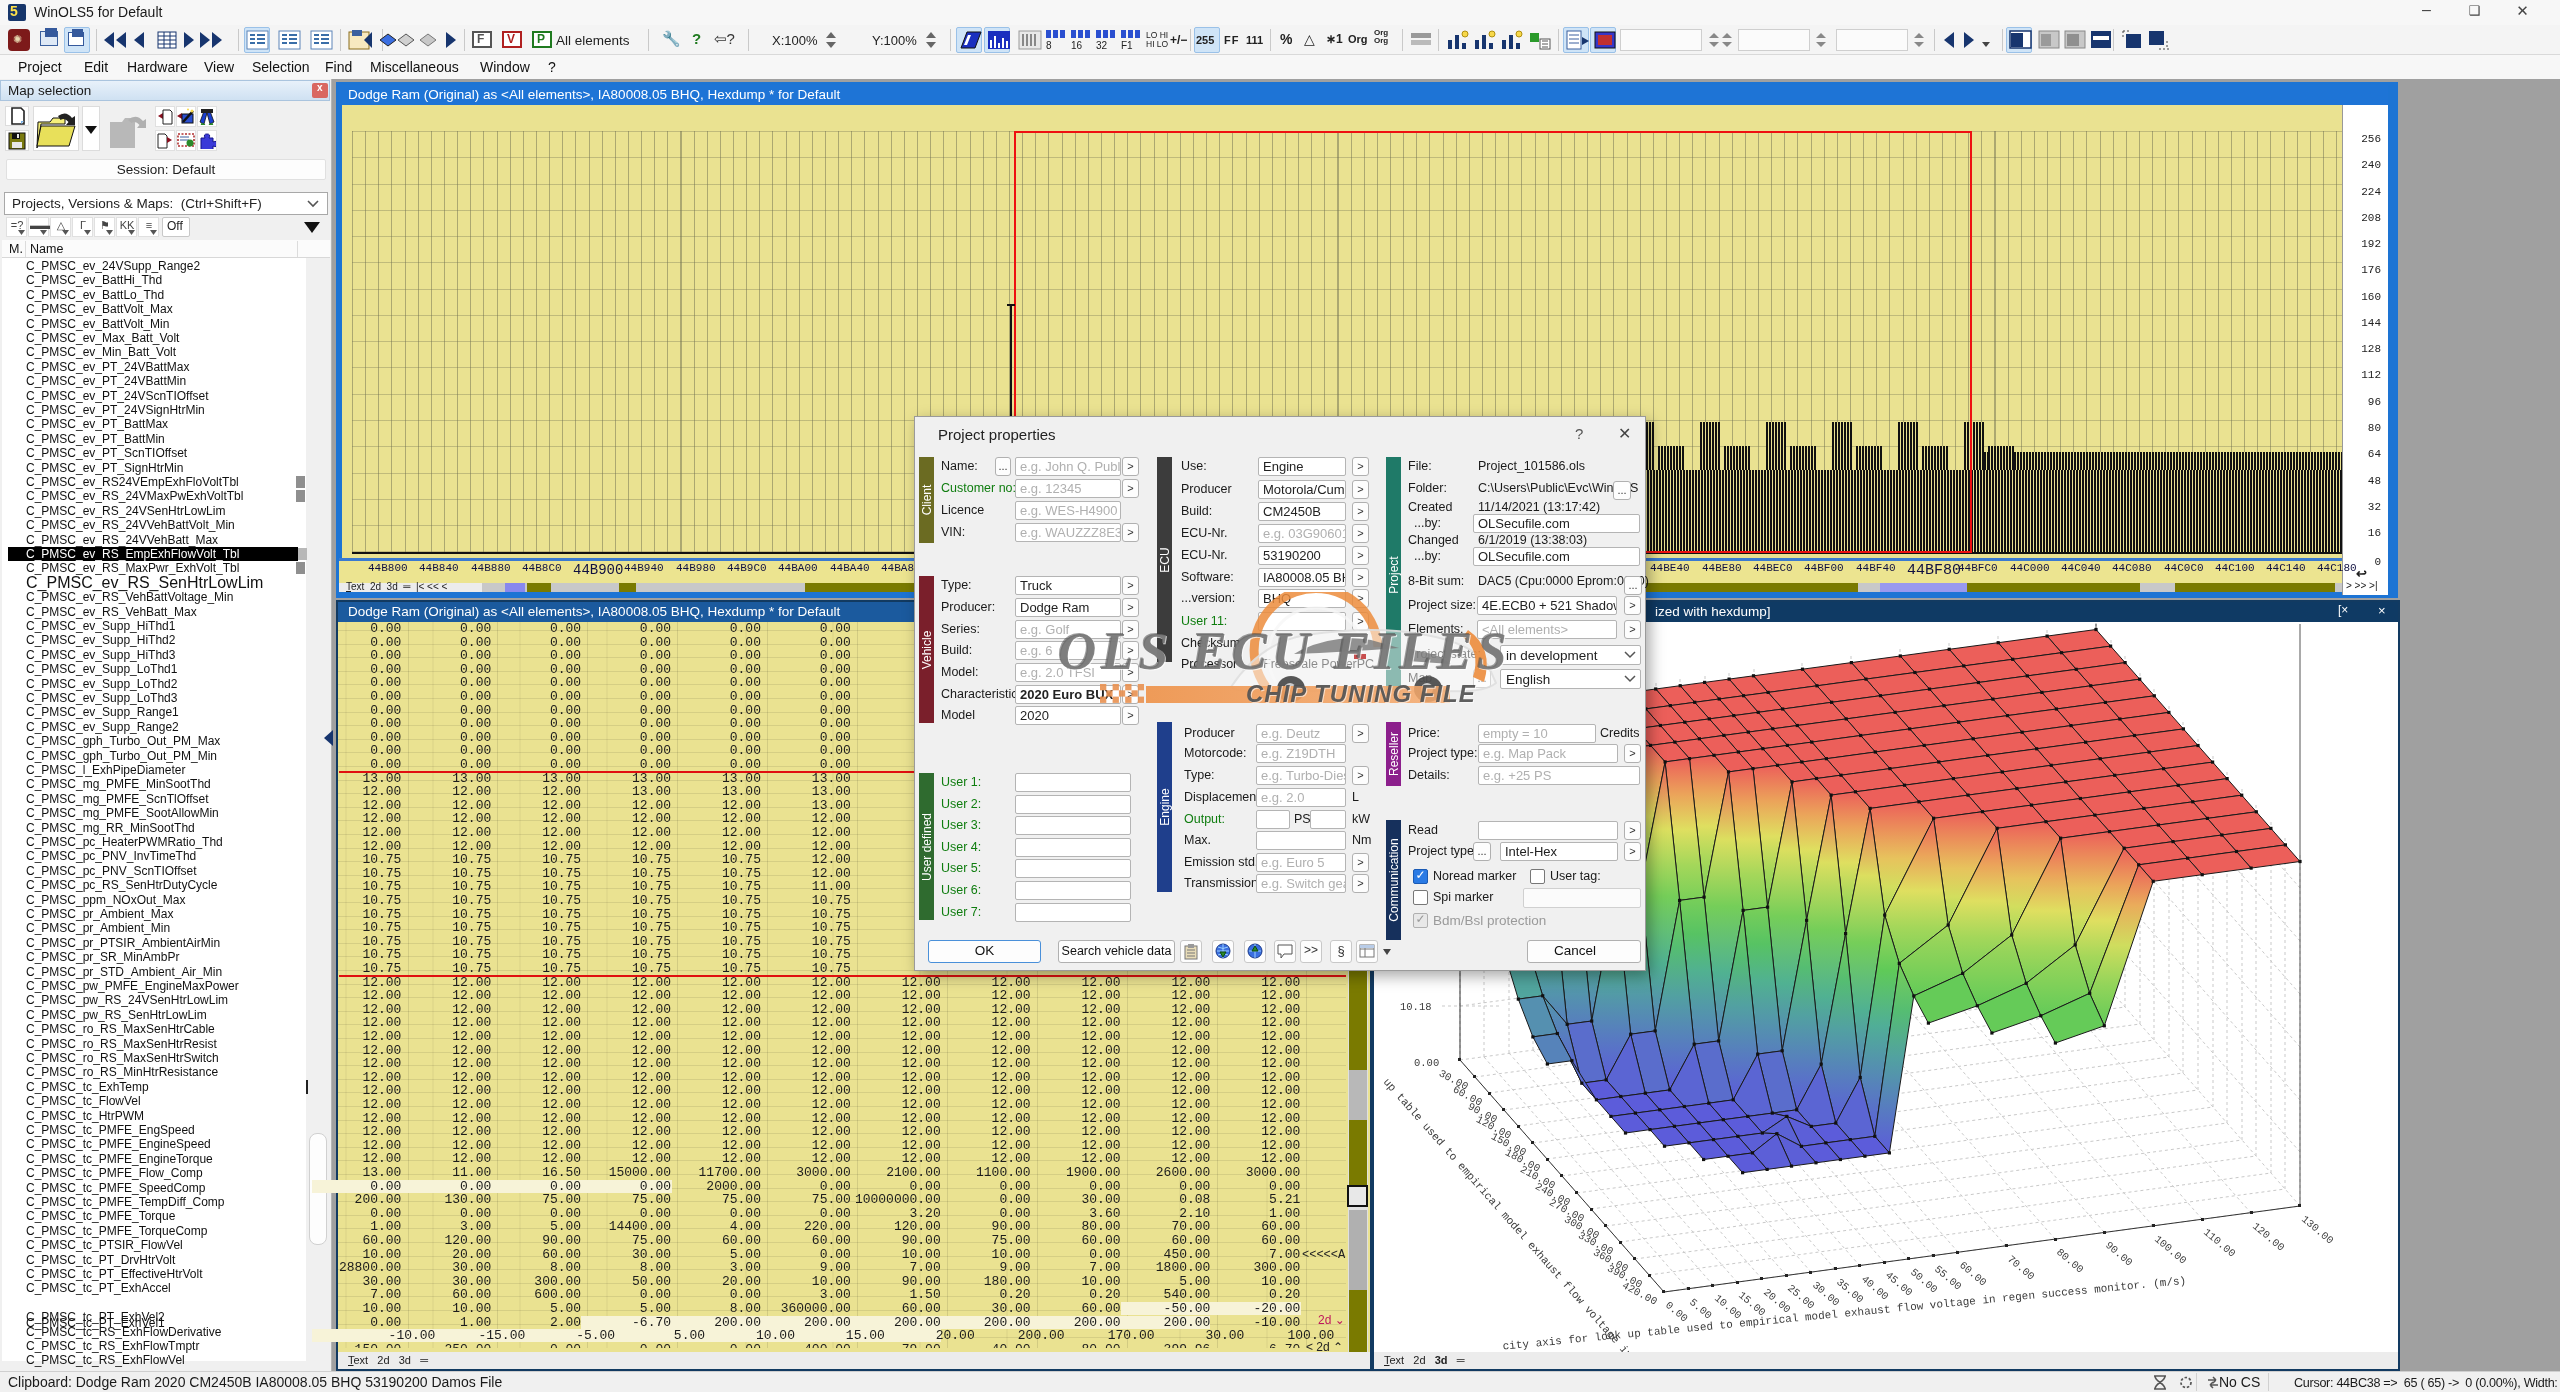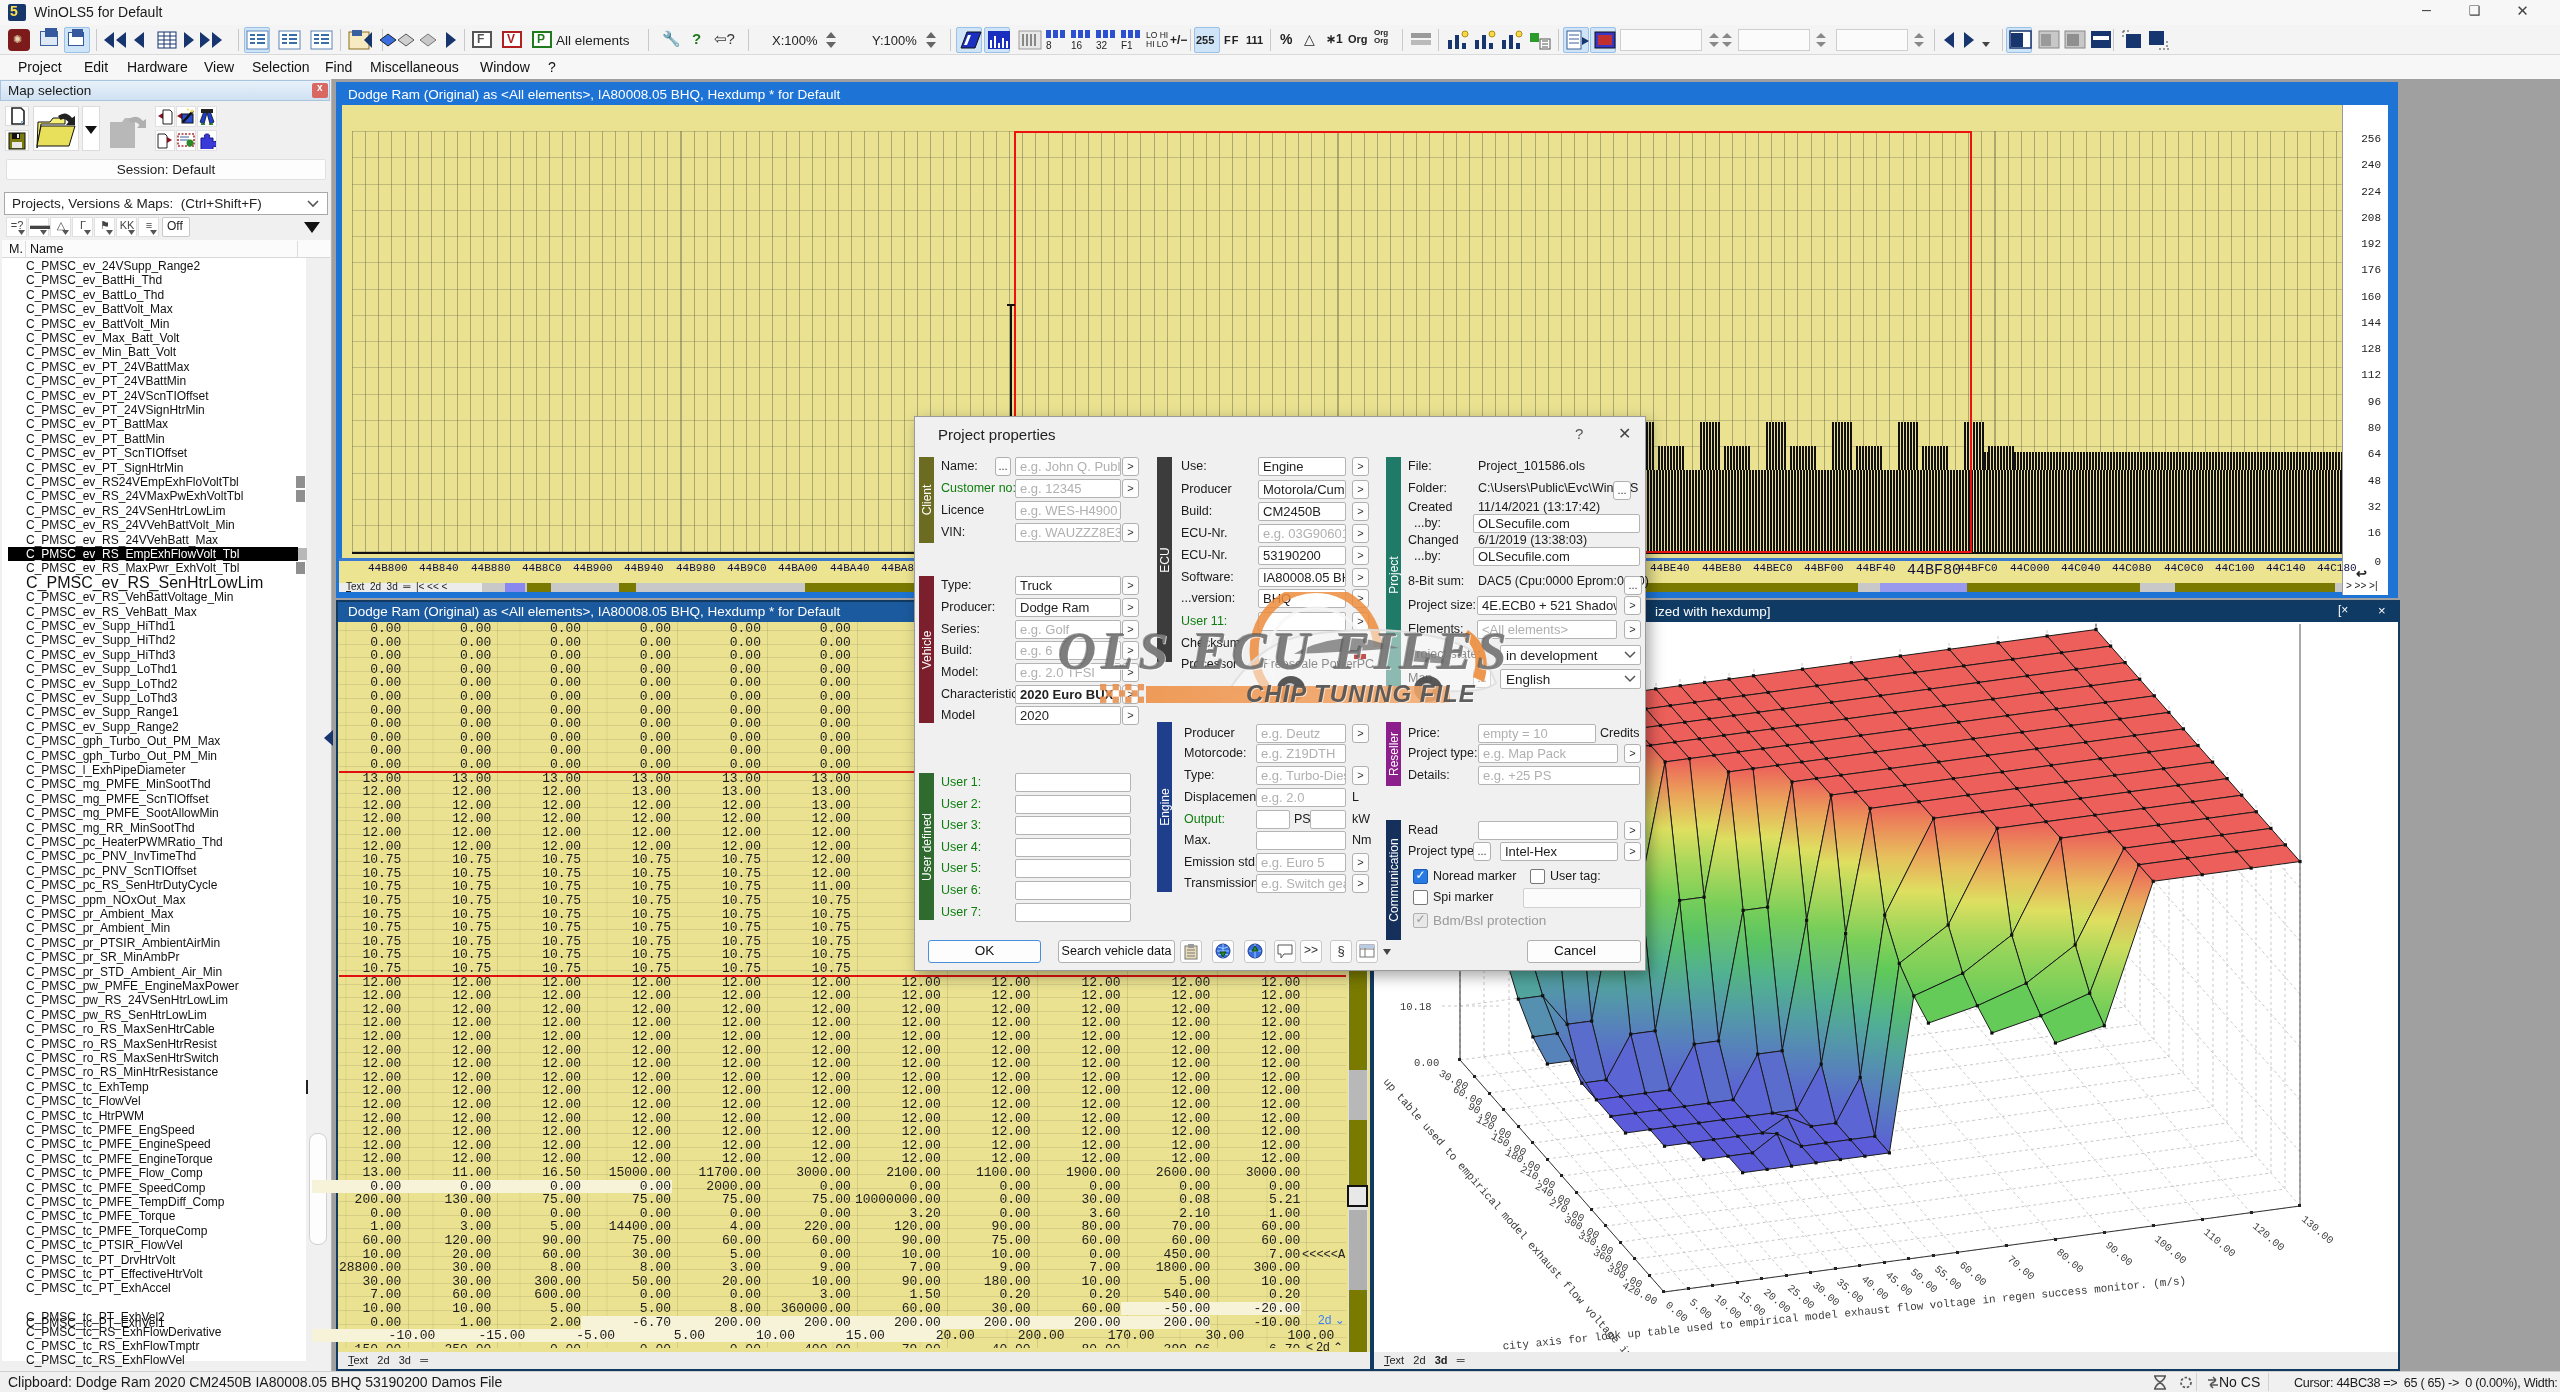--- a/index.html
+++ b/index.html
@@ -502,21 +502,21 @@
 <div style="left:2333px;top:527px;width:48px;text-align:right;font-size:11px;color:#222;font-family:'Liberation Mono',monospace;">16</div>
 <div style="left:2333px;top:556px;width:48px;text-align:right;font-size:11px;color:#222;font-family:'Liberation Mono',monospace;">0</div>
 <div style="left:2356px;top:566px;font-size:13px;color:#222;font-weight:bold;">↩</div>
 <div style="left:2346px;top:580px;font-size:10px;color:#222;">&gt; &gt;&gt; &gt;|</div>
 <div style="left:339px;top:558px;width:2003px;height:3px;background:#3a7ad0;"></div>
 <div style="left:339px;top:561px;width:2003px;height:22px;background:#ece490;"></div>
 <div style="left:368px;top:562px;font-size:11px;color:#101040;font-family:'Liberation Mono',monospace;">44B800</div>
 <div style="left:419px;top:562px;font-size:11px;color:#101040;font-family:'Liberation Mono',monospace;">44B840</div>
 <div style="left:471px;top:562px;font-size:11px;color:#101040;font-family:'Liberation Mono',monospace;">44B880</div>
 <div style="left:522px;top:562px;font-size:11px;color:#101040;font-family:'Liberation Mono',monospace;">44B8C0</div>
-<div style="left:573px;top:562px;font-size:11px;color:#101040;font-family:'Liberation Mono',monospace;">44B900</div>
+<div style="left:573px;top:562px;font-size:14px;color:#101040;font-family:'Liberation Mono',monospace;">44B900</div>
 <div style="left:624px;top:562px;font-size:11px;color:#101040;font-family:'Liberation Mono',monospace;">44B940</div>
 <div style="left:676px;top:562px;font-size:11px;color:#101040;font-family:'Liberation Mono',monospace;">44B980</div>
 <div style="left:727px;top:562px;font-size:11px;color:#101040;font-family:'Liberation Mono',monospace;">44B9C0</div>
 <div style="left:778px;top:562px;font-size:11px;color:#101040;font-family:'Liberation Mono',monospace;">44BA00</div>
 <div style="left:830px;top:562px;font-size:11px;color:#101040;font-family:'Liberation Mono',monospace;">44BA40</div>
 <div style="left:881px;top:562px;font-size:11px;color:#101040;font-family:'Liberation Mono',monospace;">44BA80</div>
 <div style="left:932px;top:562px;font-size:11px;color:#101040;font-family:'Liberation Mono',monospace;">44BAC0</div>
 <div style="left:984px;top:562px;font-size:11px;color:#101040;font-family:'Liberation Mono',monospace;">44BB00</div>
 <div style="left:1035px;top:562px;font-size:11px;color:#101040;font-family:'Liberation Mono',monospace;">44BB40</div>
 <div style="left:1086px;top:562px;font-size:11px;color:#101040;font-family:'Liberation Mono',monospace;">44BB80</div>
@@ -626,21 +626,21 @@
 <div class="tbl-row" style="left:311.5px;top:1274.8px;"><span>30.00</span><span>30.00</span><span>300.00</span><span>50.00</span><span>20.00</span><span>10.00</span><span>90.00</span><span>180.00</span><span>10.00</span><span>5.00</span><span>10.00</span></div>
 <div class="tbl-row" style="left:311.5px;top:1288.4px;"><span>7.00</span><span>60.00</span><span>600.00</span><span>0.00</span><span>0.00</span><span>3.00</span><span>1.50</span><span>0.20</span><span>0.20</span><span>540.00</span><span>0.20</span></div>
 <div class="tbl-row" style="left:311.5px;top:1302.0px;"><span>10.00</span><span>10.00</span><span>5.00</span><span>5.00</span><span>8.00</span><span>360000.00</span><span>60.00</span><span>30.00</span><span>60.00</span><span>-50.00</span><span>-20.00</span></div>
 <div class="tbl-row" style="left:311.5px;top:1315.6px;"><span>0.00</span><span>1.00</span><span>2.00</span><span>-6.70</span><span>200.00</span><span>200.00</span><span>200.00</span><span>200.00</span><span>200.00</span><span>200.00</span><span>-10.00</span></div>
 <div class="tbl-row" style="left:311.5px;top:1329.2px;margin-left:34px;"><span>-10.00</span><span>-15.00</span><span>-5.00</span><span>5.00</span><span>10.00</span><span>15.00</span><span>20.00</span><span>200.00</span><span>170.00</span><span>30.00</span><span>100.00</span></div>
 <div class="tbl-row" style="left:311.5px;top:1342.8px;"><span>150.00</span><span>250.00</span><span>0.00</span><span>0.00</span><span>0.00</span><span>400.00</span><span>79.00</span><span>-40.00</span><span>80.00</span><span>399.96</span><span>-6.70</span></div>
 <div style="left:339px;top:771px;width:1007px;height:2px;background:#e01010;"></div>
 <div style="left:339px;top:975px;width:1007px;height:2px;background:#e01010;"></div>
 <div style="left:338px;top:1348px;width:1008px;height:4px;background:#eae291;"></div>
 <div style="left:1302px;top:1248px;font-size:12px;color:#222;font-family:'Liberation Mono',monospace;">&lt;&lt;&lt;&lt;&lt;A</div>
-<div style="left:1318px;top:1313px;font-size:12px;color:#3b82f6;">2d&nbsp;⌄</div>
+<div style="left:1318px;top:1313px;font-size:12px;color:#be185d;">2d&nbsp;⌄</div>
 <div style="left:1306px;top:1340px;font-size:12px;color:#222;">&lt; 2d&nbsp;⌃</div>
 <div style="left:1348px;top:622px;width:20px;height:730px;background:#e0e0e0;"></div>
 <div style="left:1349px;top:622px;width:18px;height:78px;background:#7a7a00;"></div>
 <div style="left:1349px;top:700px;width:18px;height:60px;background:#9999ee;"></div>
 <div style="left:1349px;top:760px;width:18px;height:100px;background:#7a7a00;"></div>
 <div style="left:1349px;top:860px;width:18px;height:100px;background:#9999ee;"></div>
 <div style="left:1349px;top:960px;width:18px;height:110px;background:#7a7a00;"></div>
 <div style="left:1349px;top:1070px;width:18px;height:50px;background:#b8b8b8;"></div>
 <div style="left:1349px;top:1120px;width:18px;height:65px;background:#7a7a00;"></div>
 <div style="left:1349px;top:1210px;width:18px;height:80px;background:#b0b0b0;"></div>

